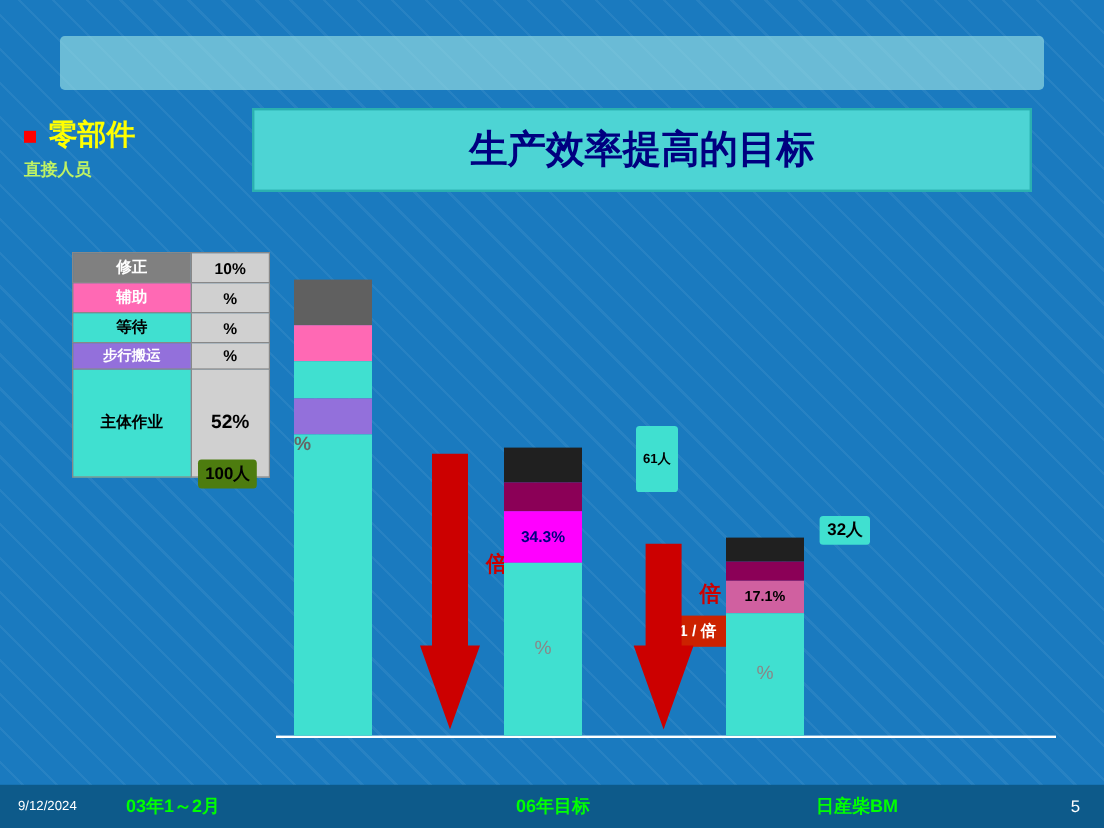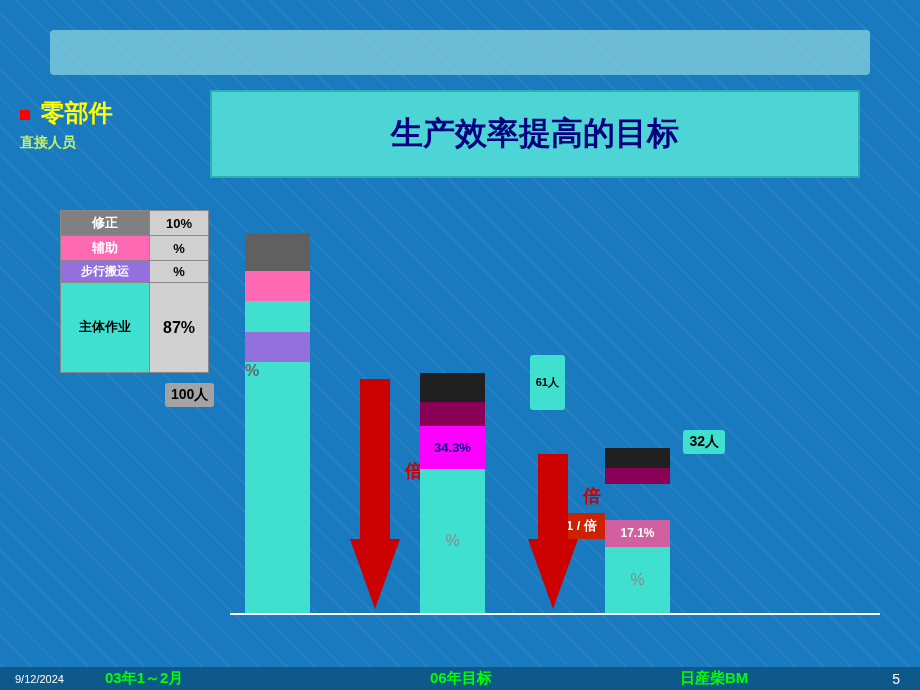--- a/index.html
+++ b/index.html
@@ -37,21 +37,21 @@
       background: rgba(160, 230, 230, 0.6);
       border-radius: 4px;
     }
 
     
     .bottom-bar {
       position: absolute;
       bottom: 0;
       left: 0;
       right: 0;
-      height: 23px;
+      height: 36px;
       background: #0d5a8a;
       display: flex;
       align-items: center;
       padding: 0 15px;
     }
 
     .bottom-date {
       color: #fff;
       font-size: 11px;
       position: absolute;
@@ -113,21 +113,21 @@
       margin-right: 4px;
       vertical-align: middle;
     }
 
     
     .title-box {
       position: absolute;
       top: 90px;
       left: 210px;
       right: 60px;
-      height: 88px;
+      height: 70px;
       background: #4dd4d4;
       display: flex;
       align-items: center;
       justify-content: center;
       border: 2px solid #2ab0b0;
     }
 
     .title-text {
       font-size: 32px;
       font-weight: bold;
@@ -141,21 +141,21 @@
       left: 60px;
       right: 40px;
       bottom: 45px;
     }
 
     
     .data-table {
       position: absolute;
       left: 0;
       top: 30px;
-      width: 149px;
+      width: 165px;
       border-collapse: collapse;
     }
 
     .data-table td {
       border: 1px solid #888;
       text-align: center;
       font-size: 13px;
       font-weight: bold;
       padding: 3px;
     }
@@ -269,24 +269,23 @@
       height: 10%;
       width: 100%;
     }
     .bar3-magenta {
       background: #d060a0;
       height: 16%;
       width: 100%;
       display: flex;
       align-items: center;
       justify-content: center;
-      color: #ffffff;
+      color: #000000;
       font-size: 12px;
       font-weight: bold;
-      margin-top: 36px;
     }
     .bar3-teal {
       background: #40e0d0;
       flex: 1;
       width: 100%;
       display: flex;
       align-items: center;
       justify-content: center;
       color: #888;
       font-size: 16px;
@@ -323,44 +322,48 @@
     <tbody>
         <tr>
       <td class="row-xiuzheng">修正</td>
       <td class="row-xiuzheng-val">10%</td>
     </tr>
     <tr>
       <td class="row-fuzhu">辅助</td>
       <td class="row-fuzhu-val">%</td>
     </tr>
     <tr>
+      <td class="row-dengdai">等待</td>
+      <td class="row-dengdai-val">%</td>
+    </tr>
+    <tr>
       <td class="row-buxing" style="font-size:12px; line-height:1.1;">步行搬运</td>
       <td class="row-buxing-val">%</td>
     </tr>
     <tr>
       <td class="row-zhuti" style="height:90px; font-size:13px; line-height:1.4;">主体作业</td>
-      <td class="row-zhuti-val" style="font-size:16px; font-weight:bold;">87%</td>
+      <td class="row-zhuti-val" style="font-size:16px; font-weight:bold;">52%</td>
     </tr>
   </tbody>
     </table>
 
   <div class="baseline" style="left: 170px;"></div>
 
   <div style="position:absolute; left: 185px; bottom: 32px;">
     <div class="bar1">
       <div class="bar1-xiuzheng"></div>
       <div class="bar1-fuzhu"></div>
       <div class="bar1-dengdai"></div>
       <div class="bar1-buxing"></div>
       <div class="bar1-zhuti">
         <span style="color:#666; font-size:16px; font-weight:bold;">%</span>
       </div>
     </div>
 
-    <div style="position:absolute; left:-80px; top: 150px; background:#a3a3a3; color:#000; font-size:14px; font-weight:bold; padding:3px 6px; border-radius:3px; white-space:nowrap;">100人</div>
+    <div style="position:absolute; left:-80px; top: 150px; background:#4d7c0f; color:#000; font-size:14px; font-weight:bold; padding:3px 6px; border-radius:3px; white-space:nowrap;">100人</div>
   </div>
 
   <div style="position:absolute; left: 290px; bottom: 32px;">
     <svg width="50" height="230">
       <defs>
         <marker id="arrowhead1" markerWidth="10" markerHeight="7" refX="5" refY="3.5" orient="auto">
           <polygon points="0 7, 10 7, 5 0" fill="#cc0000"></polygon>
         </marker>
       </defs>
       <polygon points="10,0 40,0 40,160 50,160 25,230 0,160 10,160 10,0" fill="#cc0000"></polygon>

